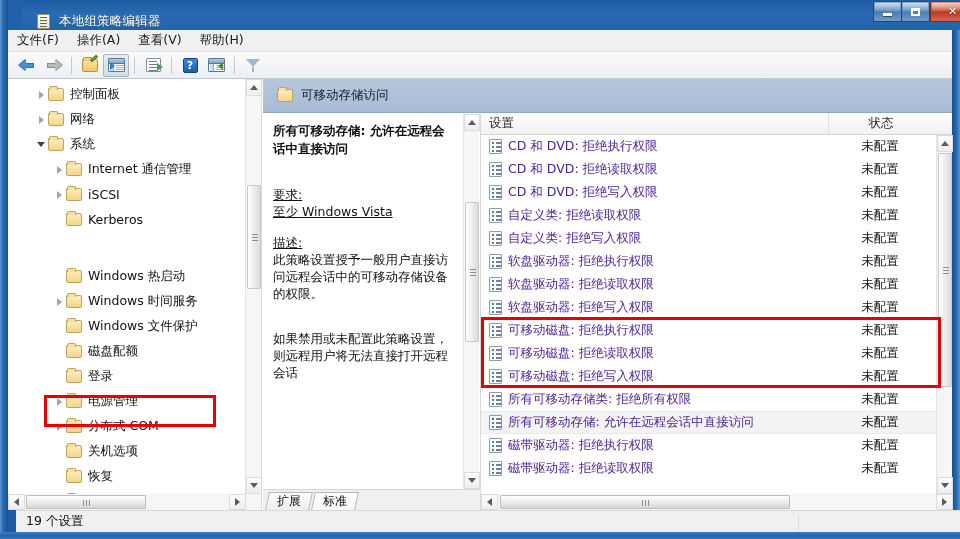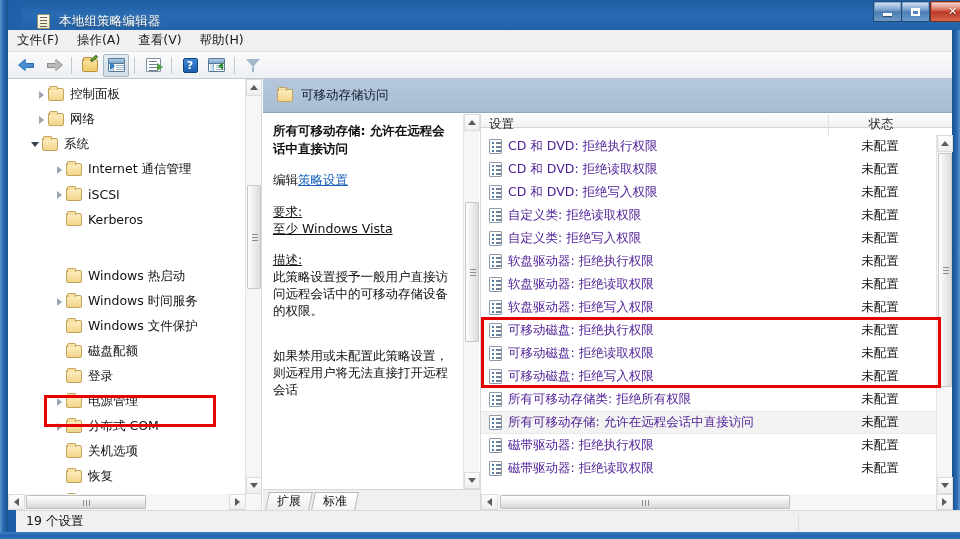--- a/index.html
+++ b/index.html
@@ -247,24 +247,24 @@
   }
   .tab span{ transform: skewX(12deg); }
   .tab.active{ background: linear-gradient(180deg,#ffffff,#f6f6f6); }
 
   
   #list-col{
     position:absolute; left:217px; top:35px; width:472px; height:396px;
     background:#fff; border-left:1px solid #d9d9d9;
   }
   #list-head{
-    position:absolute; left:0; top:0; right:0; height:14px;
+    position:absolute; left:0; top:0; right:0; height:21px;
     background: linear-gradient(180deg,#fdfdfd 0%,#f1f1f1 100%);
     border-bottom:1px solid #d6d6d6;
-    display:flex; align-items:flex-start;
+    display:flex; align-items:flex-end;
   }
   .col-h{ font-size:12.5px; color:#2b2b2b; padding-left:8px; height:21px; display:flex; align-items:center; }
   .col-h.c1{ width:348px; border-right:1px solid #e1e1e1; }
   .col-h.c2{ width:104px; justify-content:center; padding-left:0; }
   #rows{ position:absolute; left:0; top:21px; width:456px; }
   .row{ height:23px; display:flex; align-items:center; white-space:nowrap; }
   .row.selected{ background:#f3f3f3; border-top:1px solid #e9e9e9; border-bottom:1px solid #e9e9e9; }
   .pol-ico{ width:13px; height:15px; margin-left:8px; flex:0 0 13px;
             background:#ffffff; border:1px solid #8d9aa8; border-radius:1px; position:relative;}
   .pol-ico::before{ content:""; position:absolute; left:2px; top:2px; width:2px; height:2px; background:#4a7fb5;
@@ -384,21 +384,21 @@
             <div class="tfolder"></div>
             <div class="tlabel">控制面板</div>
           </div>
           <div class="tnode" style="padding-left: 26px;">
             <div class="tw">
               <div class="twist"></div>
             </div>
             <div class="tfolder"></div>
             <div class="tlabel">网络</div>
           </div>
-          <div class="tnode" style="padding-left: 20px; text-align: center;">
+          <div class="tnode" style="padding-left: 26px; text-align: center;">
             <div class="tw">
               <div class="twist open"></div>
             </div>
             <div class="tfolder"></div>
             <div class="tlabel">系统</div>
           </div>
           <div class="tnode" style="padding-left: 44px;">
             <div class="tw">
               <div class="twist"></div>
             </div>
@@ -503,21 +503,20 @@
     <div id="right-pane">
 
       <div id="pane-header">
         <div class="tfolder"></div>
         <div class="hlabel">可移动存储访问</div>
       </div>
 
       <div id="desc-col">
         <div id="desc-title">所有可移动存储: 允许在远程会话中直接访问</div>
         <div class="desc-gap"></div>
-        <div id="desc-edit"><span>编辑</span><a href="#">策略设置</a></div>
         <div class="desc-gap"></div>
         <div class="desc-h">要求:</div>
         <div class="desc-h">至少 Windows Vista</div>
         <div class="desc-gap"></div>
         <div class="desc-h">描述:</div>
         <div class="desc-p">此策略设置授予一般用户直接访问远程会话中的可移动存储设备的权限。</div>
         <div class="desc-gap"></div>
         <div class="desc-gap"></div>
         <div class="desc-p">如果禁用或未配置此策略设置，则远程用户将无法直接打开远程会话</div>
       </div>

